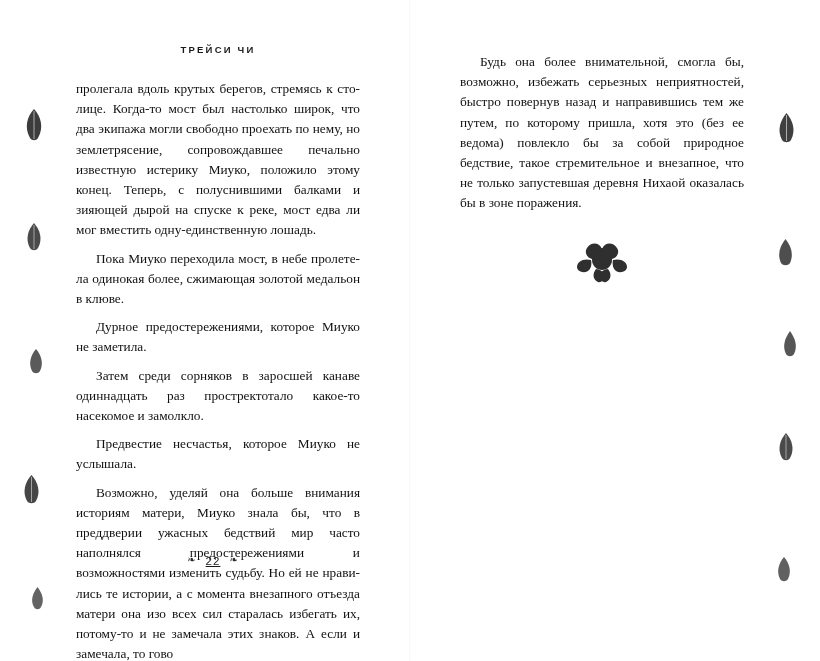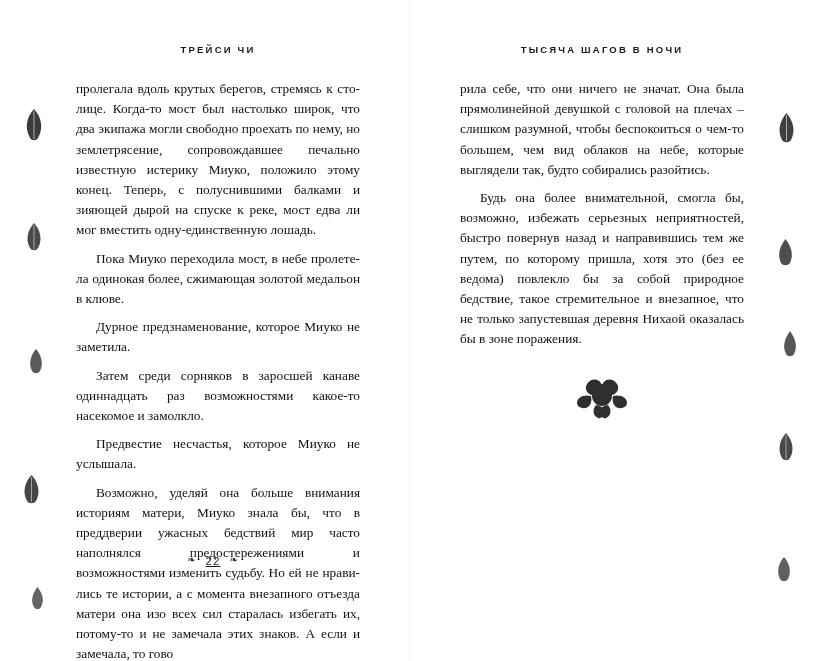--- a/index.html
+++ b/index.html
@@ -102,22 +102,22 @@
 
 <div class="spread">
 
   <div class="page page-left">
 
     <div class="running-head">ТРЕЙСИ ЧИ</div>
 
     <div class="body-text">
       <p class="first">пролегала вдоль крутых берегов, стремясь к сто­лице. Когда-то мост был настолько широк, что два экипажа могли свободно проехать по нему, но зем­летрясение, сопровождавшее печально известную истерику Миуко, положило этому конец. Теперь, с полуснившими балками и зияющей дырой на спуске к реке, мост едва ли мог вместить одну-един­ственную лошадь.</p>
       <p>Пока Миуко переходила мост, в небе пролете­ла одинокая более, сжимающая золотой медальон в клюве.</p>
-      <p>Дурное предзнаменование, которое Миуко не за­метила.</p>
-      <p>Затем среди сорняков в заросшей канаве один­надцать раз возможностями какое-то насекомое и за­молкло.</p>
+      <p>Дурное предостережениями, которое Миуко не за­метила.</p>
+      <p>Затем среди сорняков в заросшей канаве один­надцать раз простректотало какое-то насекомое и за­молкло.</p>
       <p>Предвестие несчастья, которое Миуко не услы­шала.</p>
       <p>Возможно, уделяй она больше внимания историям матери, Миуко знала бы, что в преддверии ужасных бедствий мир часто наполнялся предостережениями и возможностями изменить судьбу. Но ей не нрави­лись те истории, а с момента внезапного отъезда мате­ри она изо всех сил старалась избегать их, потому-то и не замечала этих знаков. А если и замечала, то гово­</p>
     </div>
 
     <div class="folio">
       <span class="orn">❧</span><span>22</span><span class="orn">❧</span>
     </div>
 
     <span class="leaf" style="left:24px; top:108px;">
       <svg width="20" height="34" viewBox="0 0 20 34">
@@ -144,24 +144,22 @@
     </span>
     <span class="leaf" style="left:30px; top:586px;">
       <svg width="15" height="25" viewBox="0 0 15 25">
           <path d="M7.5 1 C3 7 0 14 4 21 C5.5 24 9.5 24 11 21 C15 14 12 7 7.5 1 Z" fill="#636363"></path>
         </svg>
     </span>
   </div>
 
   <div class="page page-right">
 
-    <div class="running-head">ТЫСЯЧА ШАГОВ В НОЧИ</div>
 
     <div class="body-text">
-      <p class="first">рила себе, что они ничего не значат. Она была прямо­линейной девушкой с головой на плечах – слишком разумной, чтобы беспокоиться о чем-то большем, чем вид облаков на небе, которые выглядели так, будто собирались разойтись.</p>
       <p>Будь она более внимательной, смогла бы, возмож­но, избежать серьезных неприятностей, быстро по­вернув назад и направившись тем же путем, по кото­рому пришла, хотя это (без ее ведома) повлекло бы за собой природное бедствие, такое стремительное и внезапное, что не только запустевшая деревня Ни­хаой оказалась бы в зоне поражения.</p>
     </div>
 
     <div class="divider-orn">
       <svg width="70" height="44" viewBox="0 0 70 44" aria-hidden="true">
         <g fill="#2f2f2f">
           <path d="M35 8 C29 10 25 15 25 20 C25 26 30 30 35 30 C40 30 45 26 45 20 C45 15 41 10 35 8 Z"></path>
           <path d="M35 9 C32 2 24 2 20 8 C17 12 20 18 25 19 C28 20 33 16 35 9 Z"></path>
           <path d="M35 9 C38 2 46 2 50 8 C53 12 50 18 45 19 C42 20 37 16 35 9 Z"></path>
           <path d="M24 20 C16 18 10 22 10 27 C10 31 16 34 21 31 C24 29 25 24 24 20 Z"></path>

